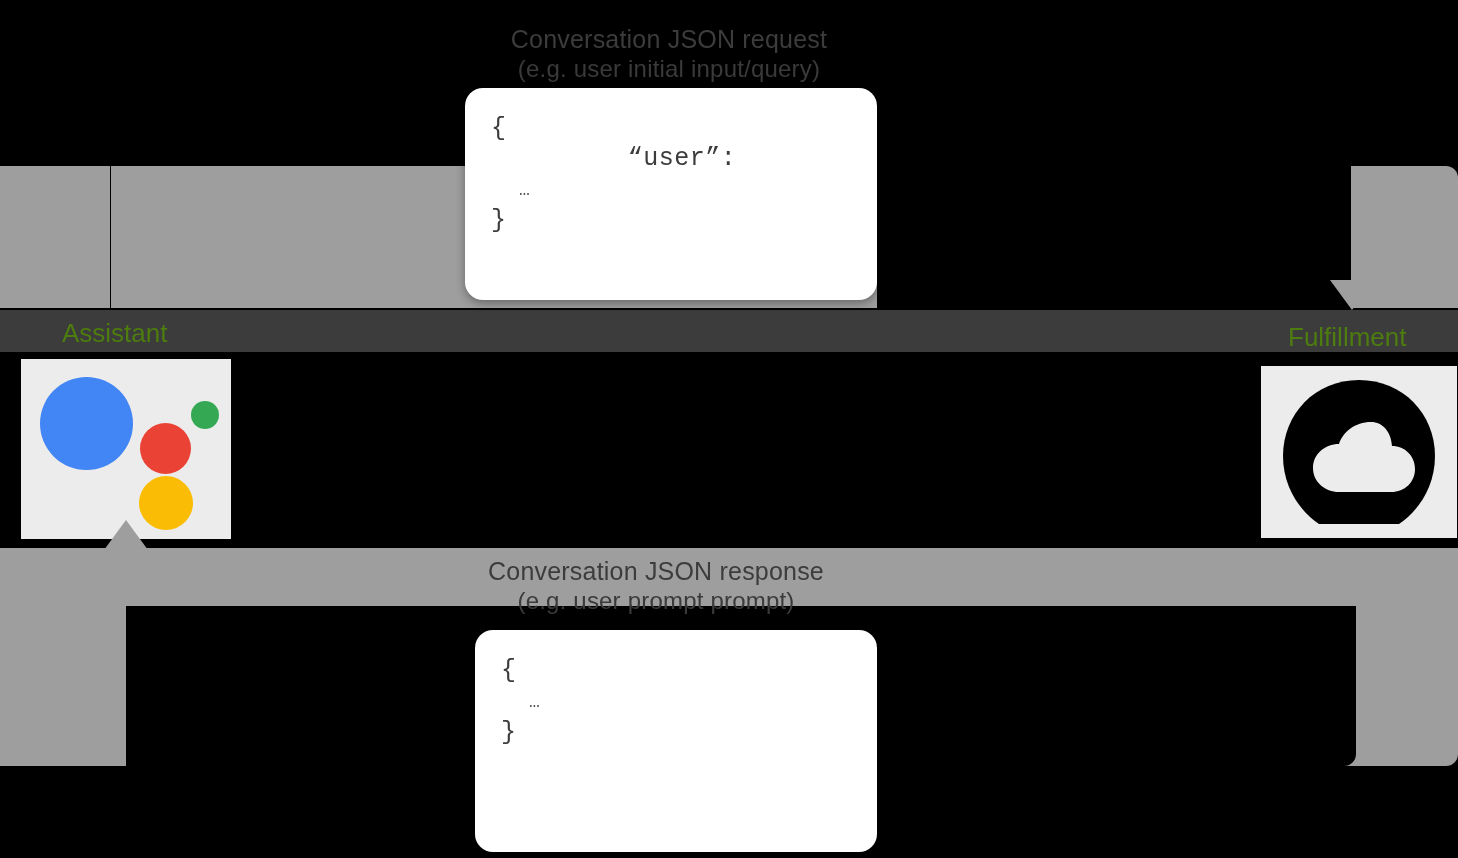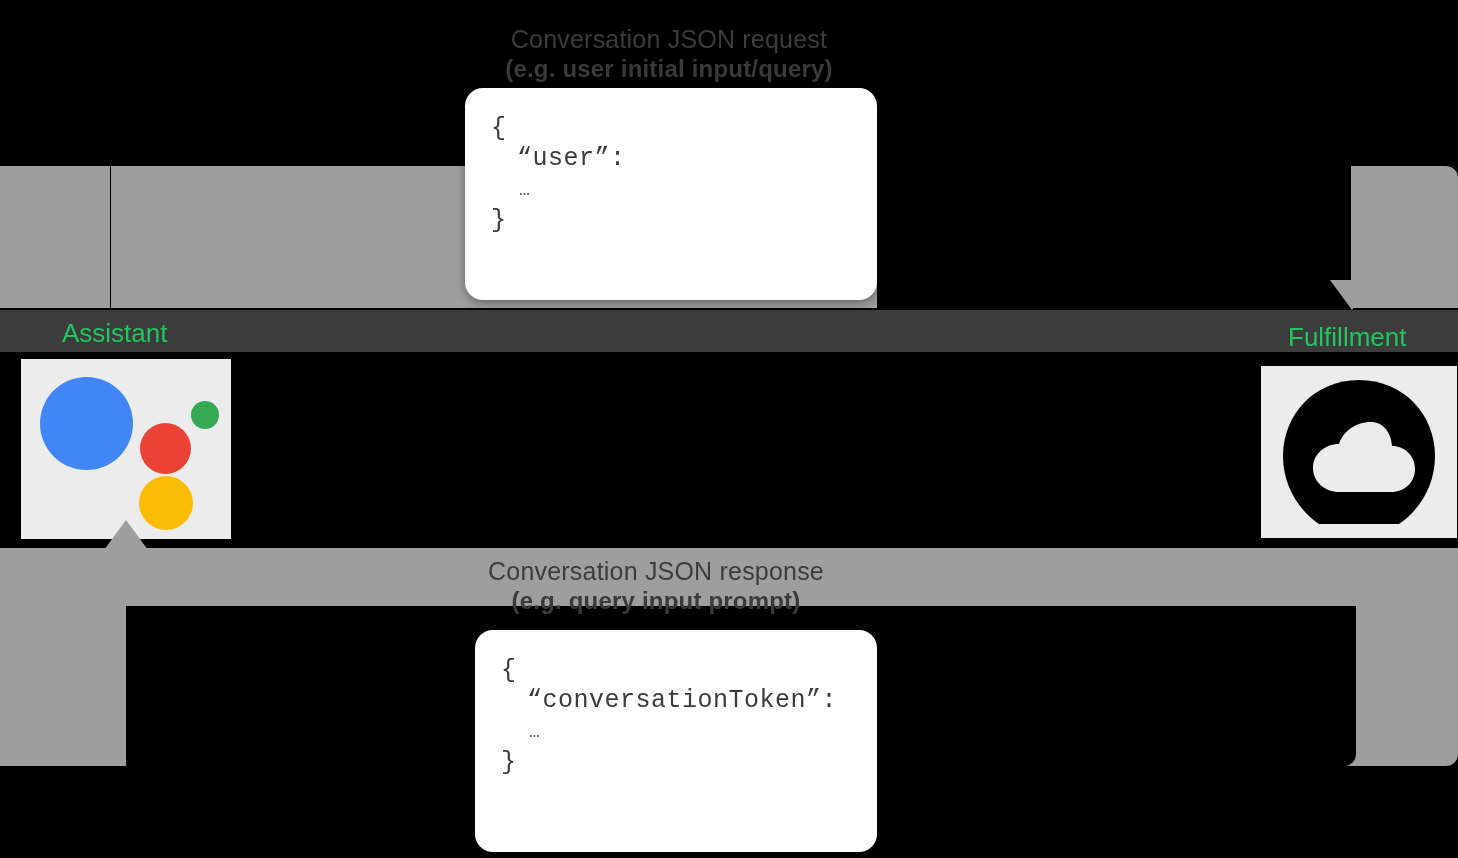--- a/index.html
+++ b/index.html
@@ -26,21 +26,21 @@
   }
   .caption .line1 {
     font-size: 25px;
     font-weight: 400;
     color: #3c3c3c;
     display: block;
     line-height: 30px;
   }
   .caption .line2 {
     font-size: 24px;
-    font-weight: 700;
+    font-weight: 400;
     color: #3a3a3a;
     display: block;
     line-height: 30px;
   }
 
   #caption-top { left: 429px; top: 16px; width: 480px; margin-top: 8px; }
   #caption-bottom { left: 416px; top: 556px; width: 480px; }
 
   
   .arrow-band {
@@ -86,21 +86,21 @@
   
   #lane-strip {
     position: absolute;
     left: 0px; top: 310px;
     width: 1458px; height: 42px;
     background: #3c3c3c;
   }
 
   .lane-label {
     position: absolute;
-    color: #22c55e;
+    color: #4d7c0f;
     font-size: 26px;
     font-family: "Liberation Sans", sans-serif;
     line-height: 42px;
     white-space: nowrap;
   }
   #label-assistant { left: 62px; top: 312px; }
   #label-fulfillment { left: 1288px; top: 316px; }
 
   
   #center-body {
@@ -148,21 +148,21 @@
     color: #3c3c3c;
     padding: 26px 30px 22px 26px;
   }
   .json-card .jline {
     display: block;
     font-size: 25px;
     line-height: 30px;
     white-space: pre;
     letter-spacing: 0.5px;
   }
-  .json-card .jline.indent { padding-left: 26px; }
+  .json-card .jline.indent { padding-left: 26px; text-align: center; }
   .json-card .jline.dots { font-size: 18px; padding-left: 28px; line-height: 32px; color: #555; }
 
   #json-request  { left: 465px; top: 88px;  width: 412px; height: 212px; }
   #json-response { left: 475px; top: 630px; width: 402px; height: 222px; }
 </style>
 </head>
 <body>
 
 <div id="stage">
 
@@ -212,30 +212,29 @@
   <div class="mask" style="left:1356px; top:766px; width:102px; height:92px;"></div>
   <div class="arrowhead" id="arrowhead-response"></div>
 
   <div class="caption" id="caption-top">
     <span class="line1">Conversation JSON request</span>
     <span class="line2">(e.g. user initial input/query)</span>
   </div>
 
   <div class="caption" id="caption-bottom">
     <span class="line1">Conversation JSON response</span>
-    <span class="line2">(e.g. query input prompt)</span>
+    <span class="line2">(e.g. user prompt prompt)</span>
   </div>
 
   <div class="json-card" id="json-request">
     <span class="jline">{</span>
     <span class="jline indent">“user”:</span>
     <span class="jline dots">…</span>
     <span class="jline">}</span>
   </div>
 
   <div class="json-card" id="json-response">
     <span class="jline">{</span>
-    <span class="jline indent">“conversationToken”:</span>
     <span class="jline dots">…</span>
     <span class="jline">}</span>
   </div>
 
 </div>
 
 </body></html>

